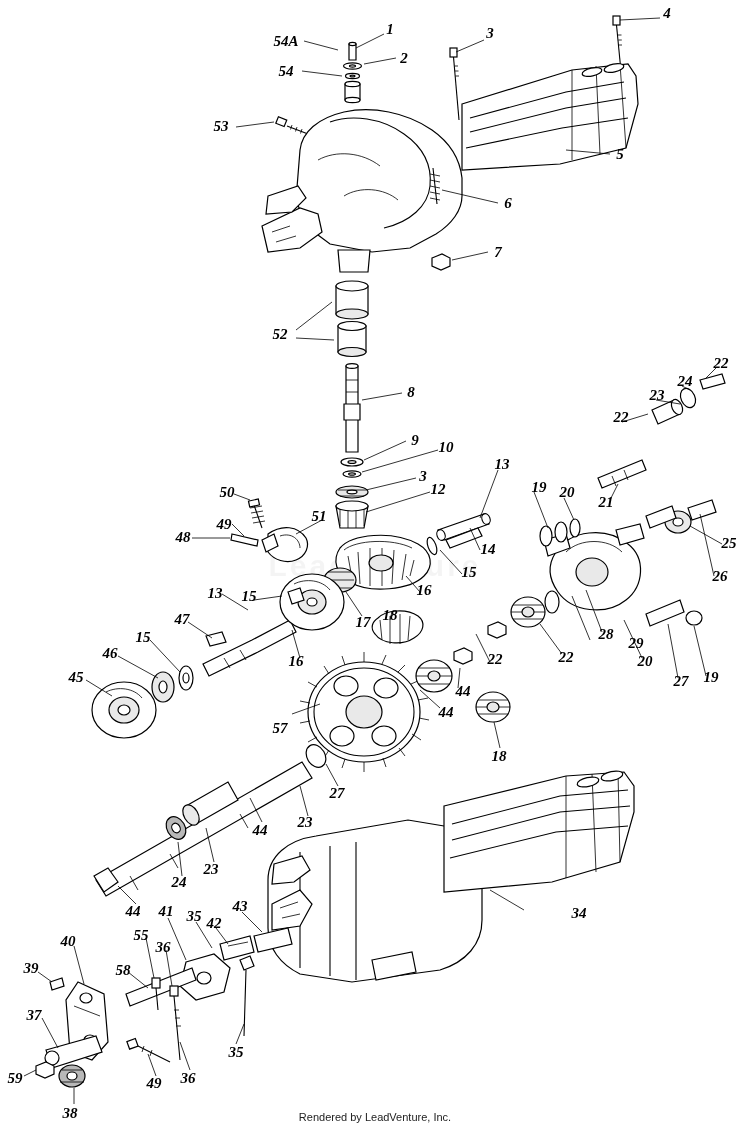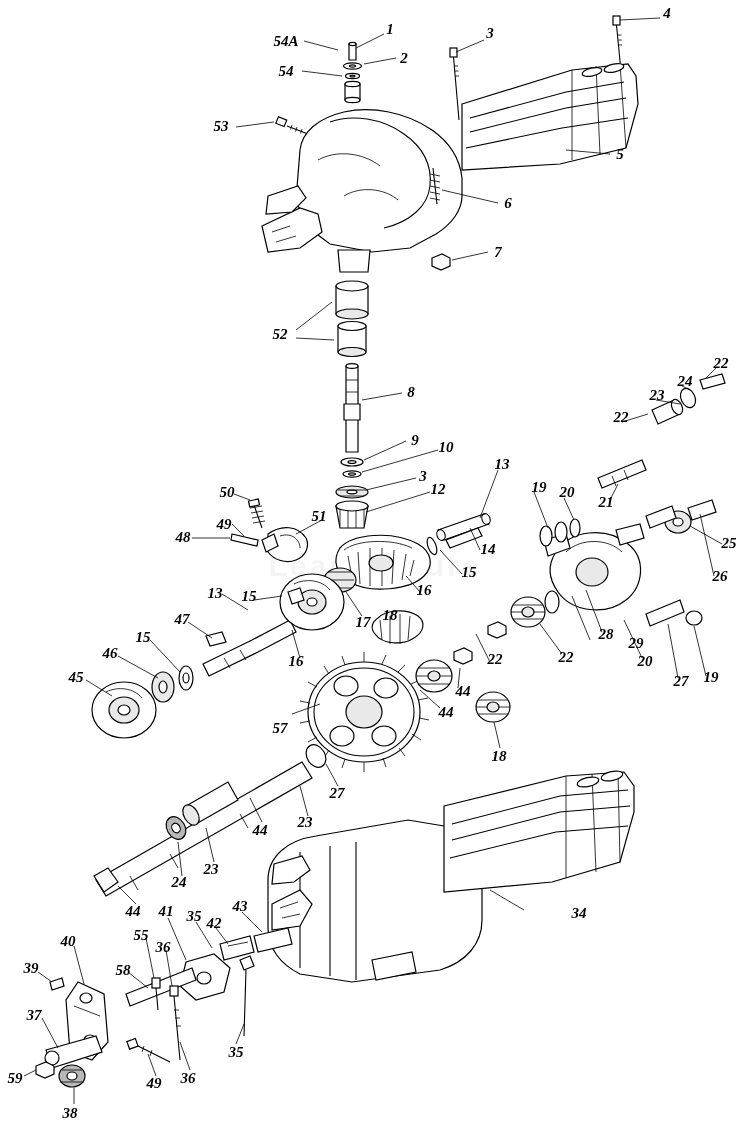--- a/index.html
+++ b/index.html
@@ -568,13 +568,14 @@
       <div class="callout" style="left: 68px; top: 941px;">40</div>
       <div class="callout" style="left: 31px; top: 968px; text-align: right;">39</div>
       <div class="callout" style="left: 34px; top: 1015px;">37</div>
       <div class="callout" style="left: 15px; top: 1078px;">59</div>
       <div class="callout" style="left: 70px; top: 1113px;">38</div>
       <div class="callout" style="left: 154px; top: 1083px;">49</div>
       <div class="callout" style="left: 188px; top: 1078px;">36</div>
       <div class="callout" style="left: 236px; top: 1052px;">35</div>
     </div>
 
+  <div class="footer">Rendered by LeadVenture, Inc.</div>
 </div>
 
 </body></html>

